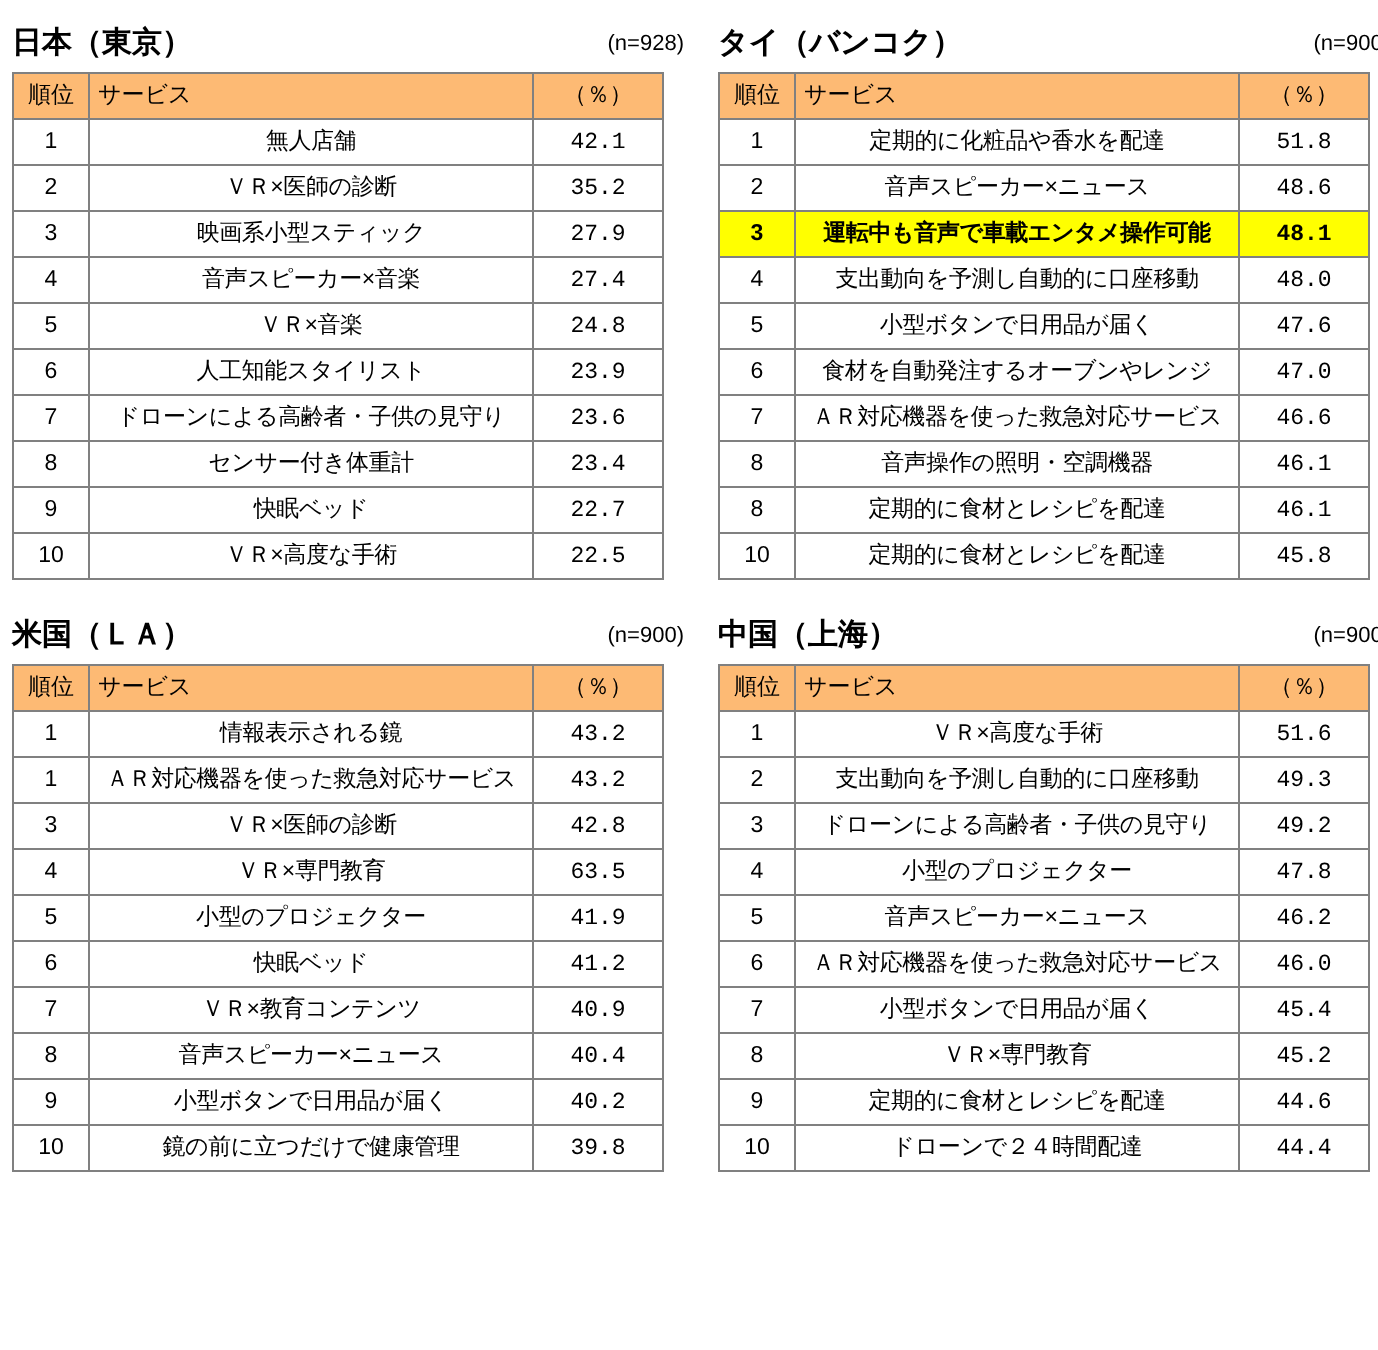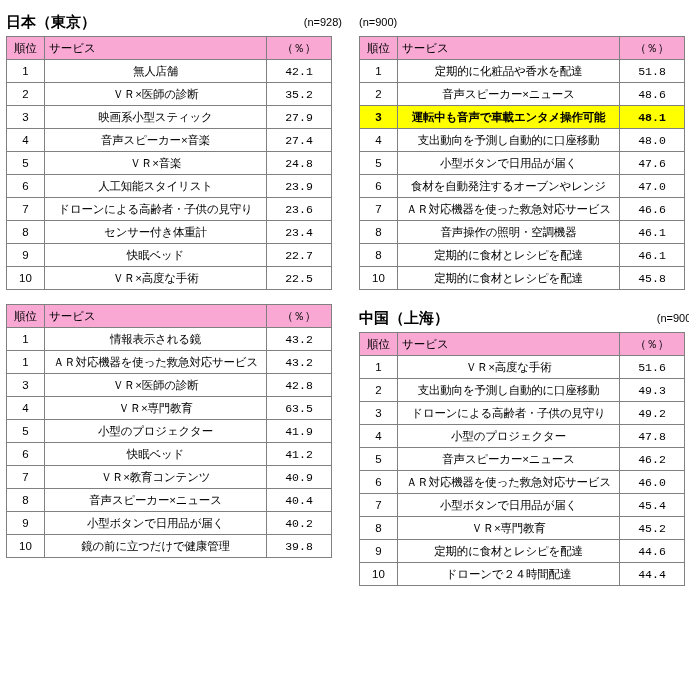--- a/index.html
+++ b/index.html
@@ -55,21 +55,21 @@
     border: 1px solid #808080;
     font-size: 11.5px;
     line-height: 13px;
     height: 23px;
     padding: 0 4px;
     box-sizing: border-box;
     white-space: nowrap;
     overflow: hidden;
   }
   table.rank th {
-    background: #f9a8d4;
+    background: #fdba74;
     font-weight: normal;
     font-size: 11.5px;
   }
   .col-rank { width: 38px; text-align: center; }
   .col-svc  { width: 222px; text-align: left; }
   .col-pct  { width: 65px; text-align: center; }
   td.col-rank { text-align: center; }
   td.col-svc  { text-align: center; letter-spacing: -0.2px; }
   td.col-pct  { text-align: center; font-family: Liberation Mono, monospace; }
   th.col-svc { text-align: left; margin-top: 14px; }
@@ -143,20 +143,21 @@
           <tr>
             <td class="col-rank">10</td>
             <td class="col-svc">ＶＲ×高度な手術</td>
             <td class="col-pct">22.5</td>
           </tr>
         </tbody>
       </table>
     </div>
     <div class="panel">
       <div class="panel-head">
+        <div class="panel-title">タイ（バンコク）</div>
         <div class="panel-n">(n=900)</div>
       </div>
       <table class="rank">
         <thead>
           <tr>
             <th class="col-rank">順位</th>
             <th class="col-svc">サービス</th>
             <th class="col-pct">（％）</th>
           </tr>
         </thead>
@@ -208,20 +209,24 @@
           </tr>
           <tr>
             <td class="col-rank">10</td>
             <td class="col-svc">定期的に食材とレシピを配達</td>
             <td class="col-pct">45.8</td>
           </tr>
         </tbody>
       </table>
     </div>
     <div class="panel">
+      <div class="panel-head">
+        <div class="panel-title">米国（ＬＡ）</div>
+        <div class="panel-n">(n=900)</div>
+      </div>
       <table class="rank">
         <thead>
           <tr>
             <th class="col-rank">順位</th>
             <th class="col-svc">サービス</th>
             <th class="col-pct">（％）</th>
           </tr>
         </thead>
         <tbody>
           <tr>

